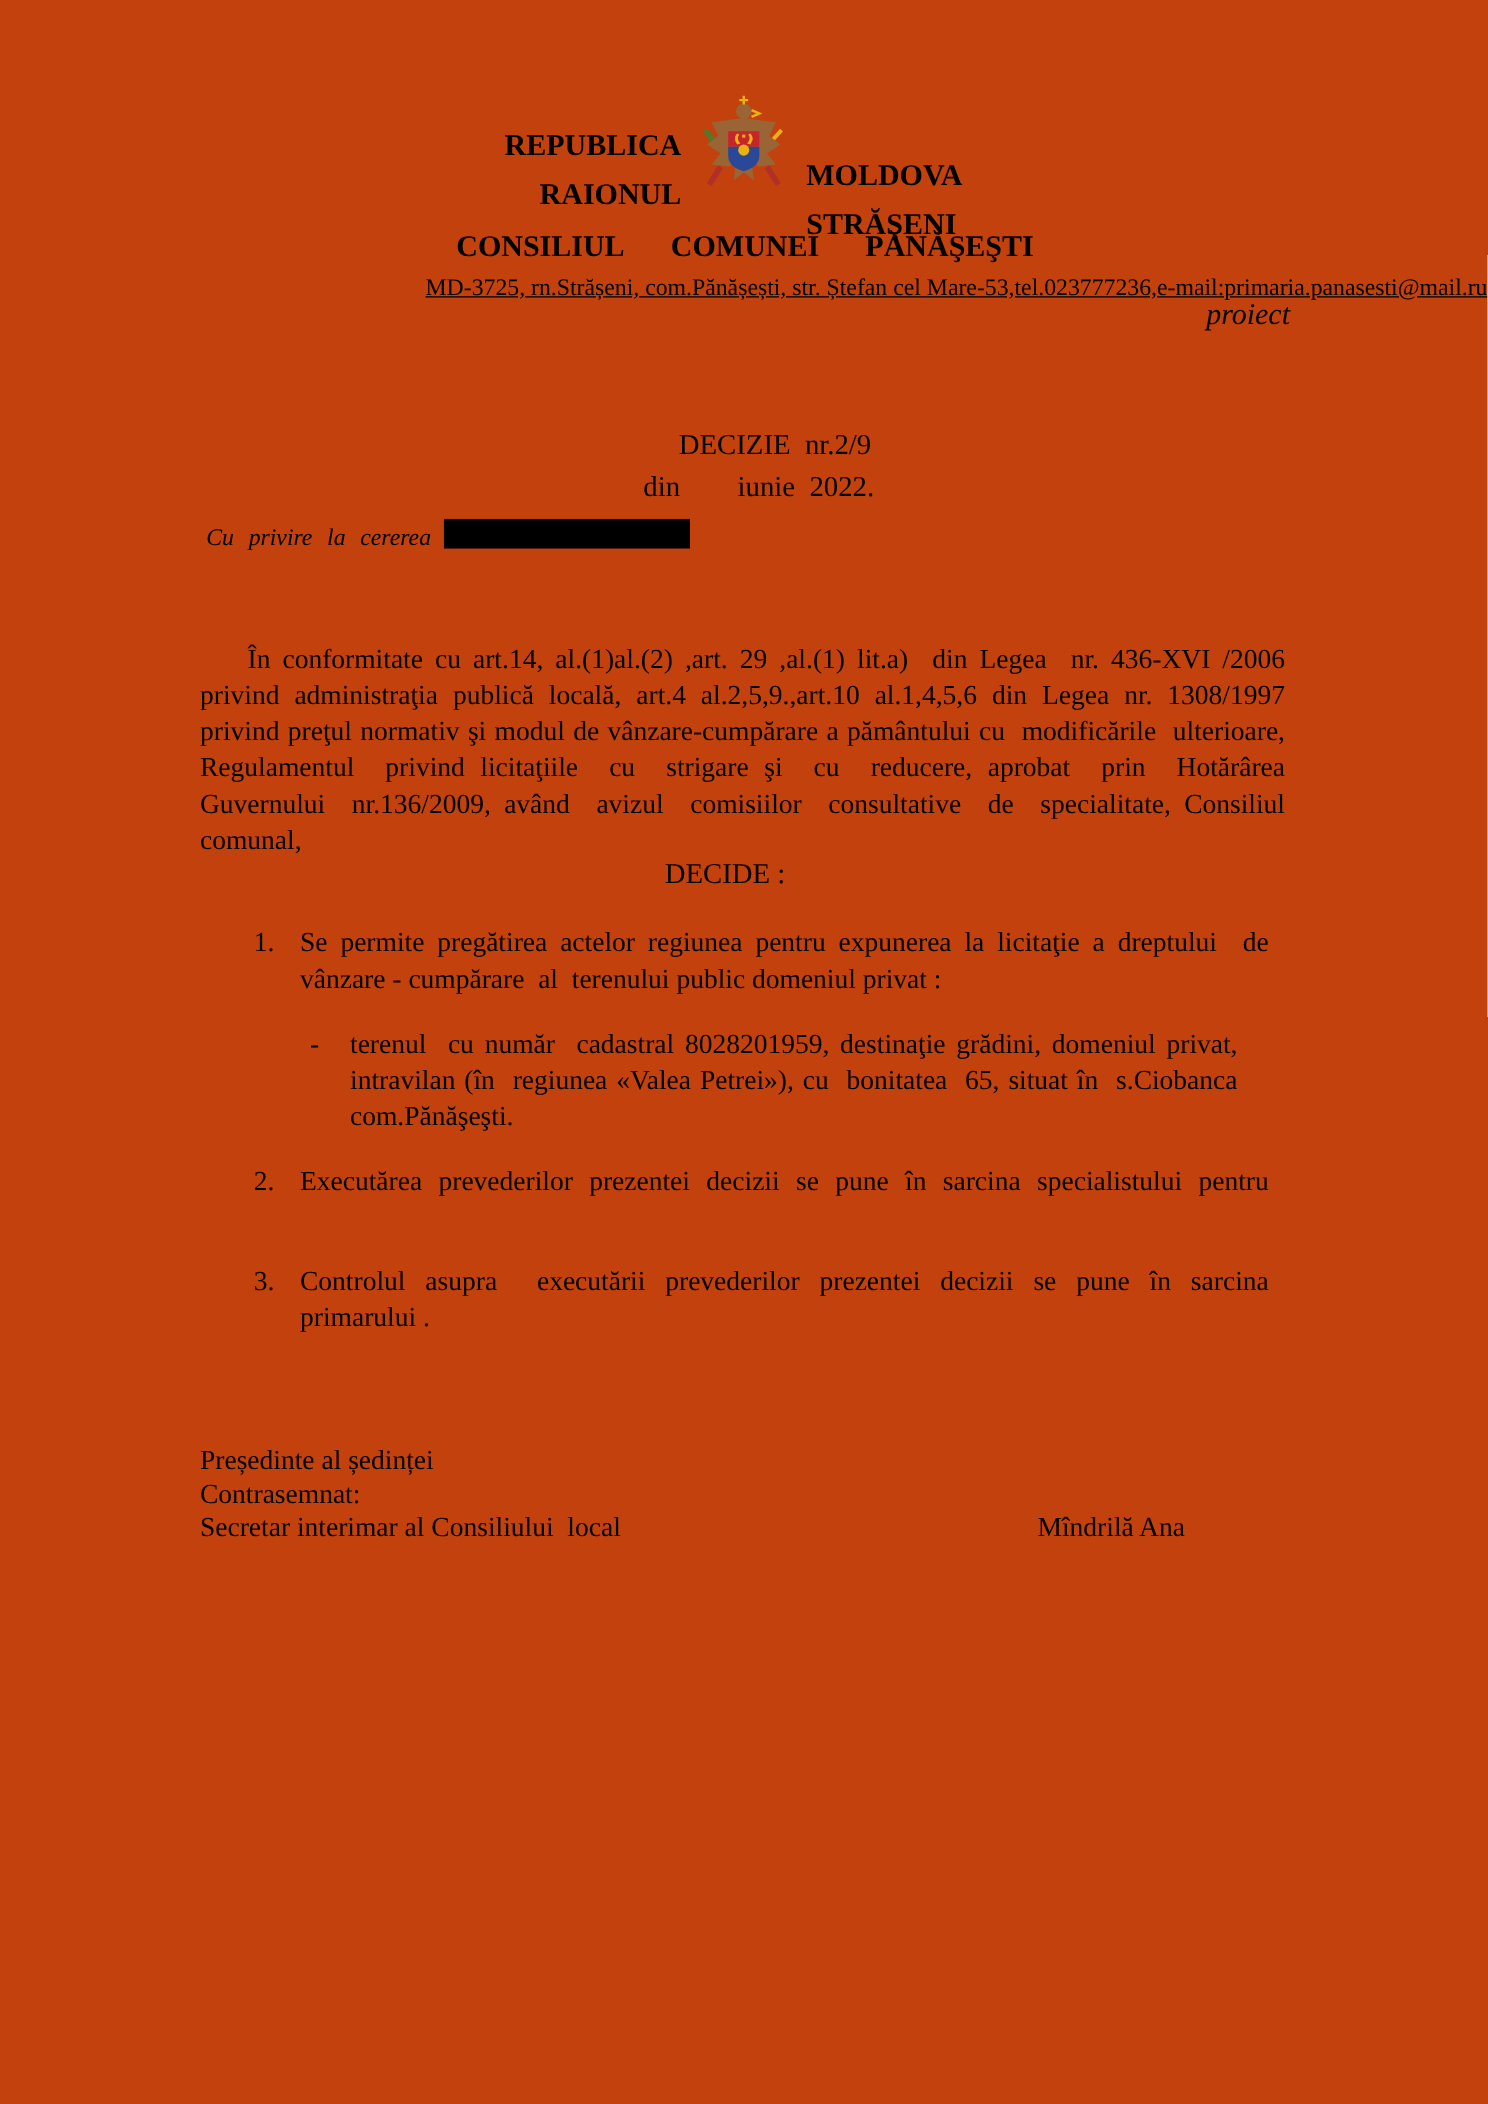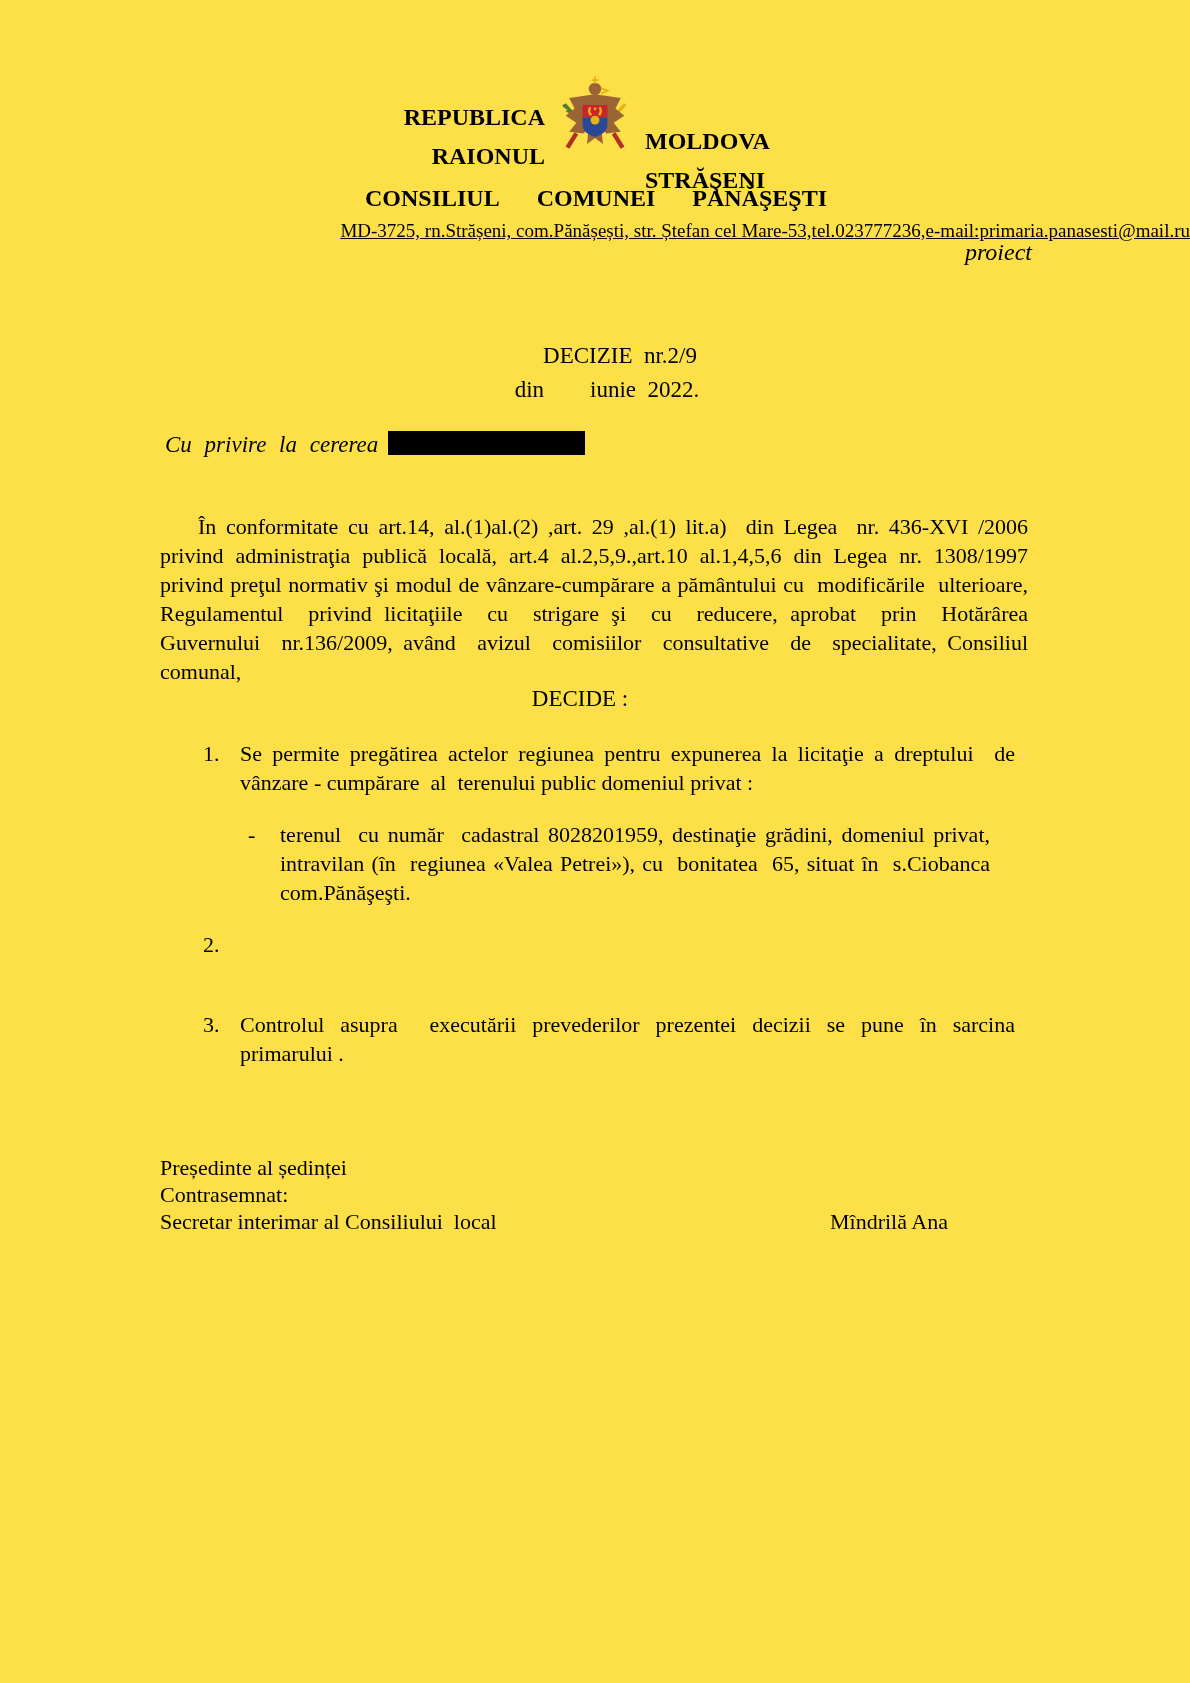--- a/index.html
+++ b/index.html
@@ -1,17 +1,17 @@
 <!DOCTYPE html>
 <html><head>
 <meta charset="utf-8">
 <style>
   html,body{margin:0;padding:0;background:#ffffff;}
   .page{
-    position:relative;width:1190px;height:1683px;background:#fde047;color:#000;
+    position:relative;width:1190px;height:1683px;background:#c2410c;color:#000;
     font-family:"Liberation Serif","DejaVu Serif",serif;overflow:hidden;
   }
   .t{white-space:pre-wrap;}
   
   .hdr-row{position:absolute;left:130px;width:930px;display:flex;align-items:flex-start;
     font-weight:bold;font-size:24px;line-height:30px;}
   .hdr-row .hl{flex:1;text-align:right;}
   .hdr-row .hc{width:100px;flex:none;}
   .hdr-row .hr{flex:1;text-align:left;margin-top:24px;}
   .r1{top:102px;} .r2{top:141px;}
@@ -19,21 +19,21 @@
     justify-content:space-between;font-weight:bold;font-size:24px;line-height:30px;}
   .emblem{position:absolute;left:555px;top:76px;width:80px;height:90px;}
   .address{position:absolute;left:0;top:219px;width:1190px;text-align:right;
     font-size:19px;line-height:24px;text-decoration:underline;}
   
   .proiect{position:absolute;right:158px;top:239px;font-style:italic;font-size:24px;}
   .title{position:absolute;left:0;top:343px;width:1190px;text-align:center;
     font-size:23px;transform:translateX(25px);}
   .dateline{position:absolute;left:0;top:377px;width:1190px;text-align:center;
     font-size:23px;transform:translateX(12px);}
-  .subject{position:absolute;left:165px;top:431px;font-size:23px;}
+  .subject{position:absolute;left:165px;top:415px;font-size:19px;}
   .subject .pfx{font-style:italic;word-spacing:7px;}
   .redact{display:inline-block;width:197px;height:24px;margin-left:10px;vertical-align:-3px;}
   
   .bodytxt{font-size:22px;line-height:29px;}
   .jl{white-space:pre-wrap;height:29px;overflow:hidden;}
   .just{text-align:justify;text-align-last:justify;}
   .ind{padding-left:38px;}
   .preamble{position:absolute;left:160px;top:512px;width:868px;}
   .decide{position:absolute;left:0;top:686px;width:1190px;text-align:center;
     font-size:23px;transform:translateX(-15px);}
@@ -139,20 +139,21 @@
     <div class="ilines">
       <div class="jl just">terenul  cu număr  cadastral 8028201959, destinaţie grădini, domeniul privat,</div>
       <div class="jl just">intravilan (în  regiunea «Valea Petrei»), cu  bonitatea  65, situat în  s.Ciobanca</div>
       <div class="jl">com.Pănăşeşti.</div>
     </div>
   </div>
 
   <div class="item i2 bodytxt">
     <span class="inum t">2.</span>
     <div class="ilines">
+      <div class="jl just">Executărea prevederilor prezentei decizii se pune în sarcina specialistului pentru</div>
     </div>
   </div>
 
   <div class="item i3 bodytxt">
     <span class="inum t">3.</span>
     <div class="ilines">
       <div class="jl just">Controlul asupra  executării prevederilor prezentei decizii se pune în sarcina</div>
       <div class="jl">primarului .</div>
     </div>
   </div>

